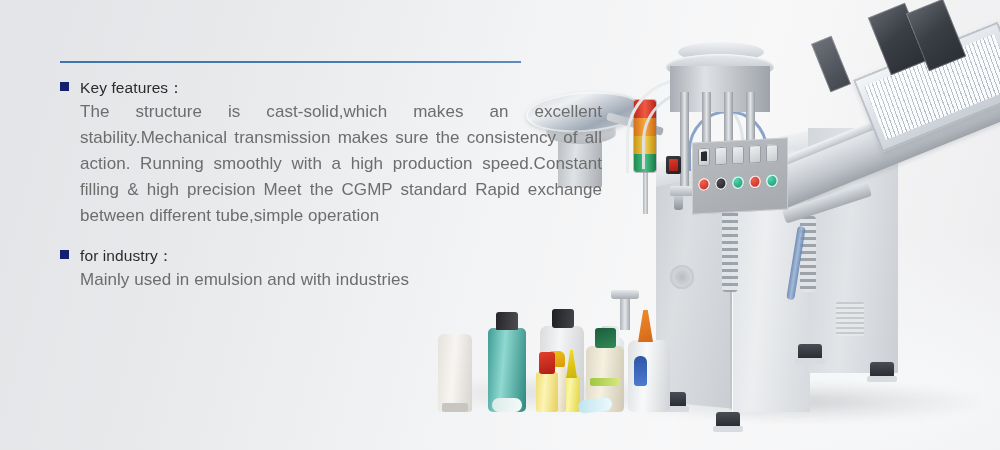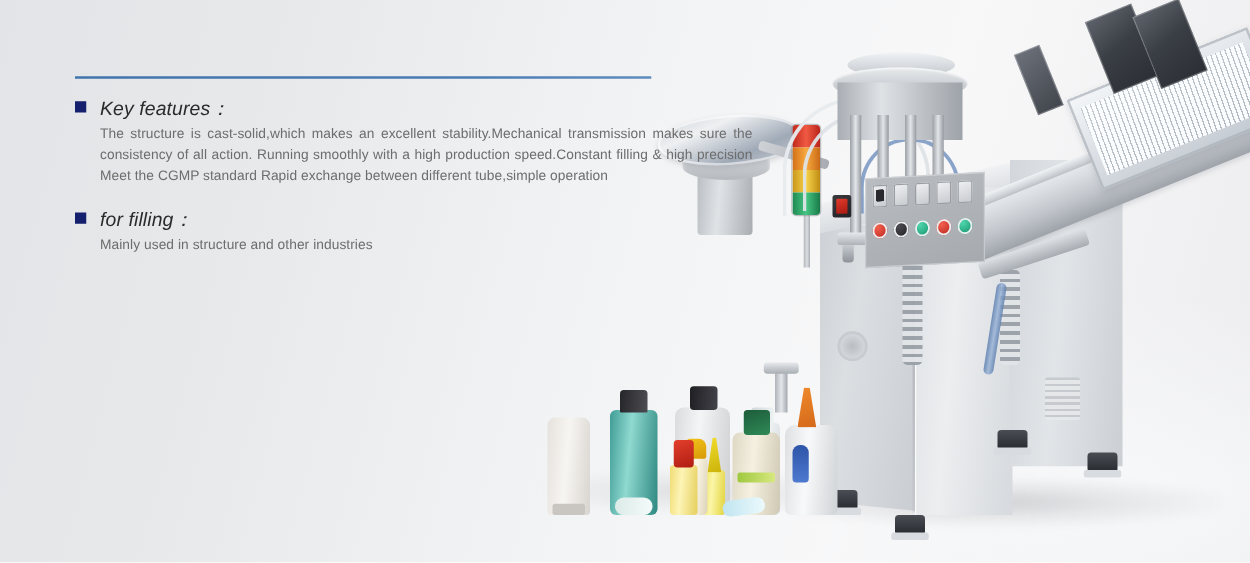--- a/index.html
+++ b/index.html
@@ -45,40 +45,39 @@
     background: linear-gradient(90deg, #3f74ad 0%, #4a7cb4 70%, #5f8cbd 100%);
   }
 
   .section { margin-top: 15px; }
   .section.second { margin-top: 17px; }
 
   .bullet-line {
     display: flex;
     align-items: baseline;
     gap: 11px;
-    font-style: italic;
   }
   .bullet-sq {
     flex: none;
     width: 9px;
     height: 9px;
     background: #141f6e;
     position: relative;
     top: -2px;
   }
   .bullet-label {
     color: #2b2b2b;
     font-size: 15.5px;
     line-height: 1.25;
     letter-spacing: 0.1px;
   }
   .para {
     margin: 2px 17px 0 20px;
     color: #6d6d6d;
-    font-size: 11px;
+    font-size: 17px;
     line-height: 1.52;
     text-align: justify;
     width: 522px;
     letter-spacing: 0.05px;
   }
   .para.short { text-align: left; }
 
   
   .photo {
     position: absolute;
@@ -406,19 +405,19 @@
       <div class="bullet-line">
         <span class="bullet-sq"></span>
         <span class="bullet-label">Key features：</span>
       </div>
       <p class="para">The structure is cast-solid,which makes an excellent stability.Mechanical transmission makes sure the consistency of all action. Running smoothly with a high production speed.Constant filling &amp; high precision Meet the CGMP standard Rapid exchange between different tube,simple operation</p>
     </div>
 
     <div class="section second">
       <div class="bullet-line">
         <span class="bullet-sq"></span>
-        <span class="bullet-label">for filling：</span>
+        <span class="bullet-label">for industry：</span>
       </div>
-      <p class="para short">Mainly used in structure and other industries</p>
+      <p class="para short">Mainly used in emulsion and with industries</p>
     </div>
   </div>
 
 </div>
 
 </body></html>

